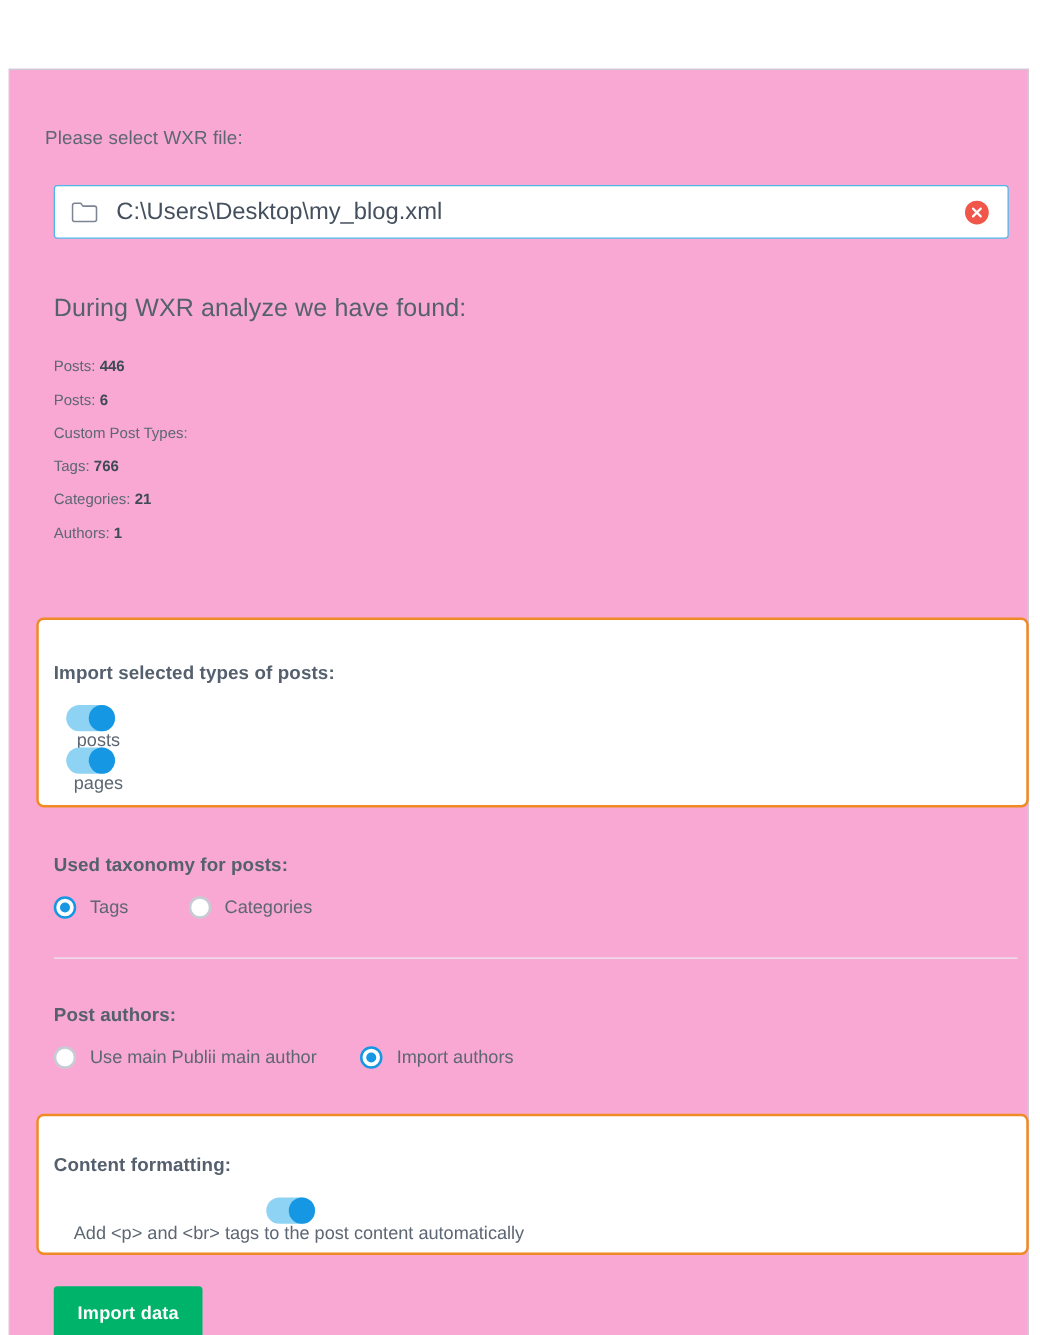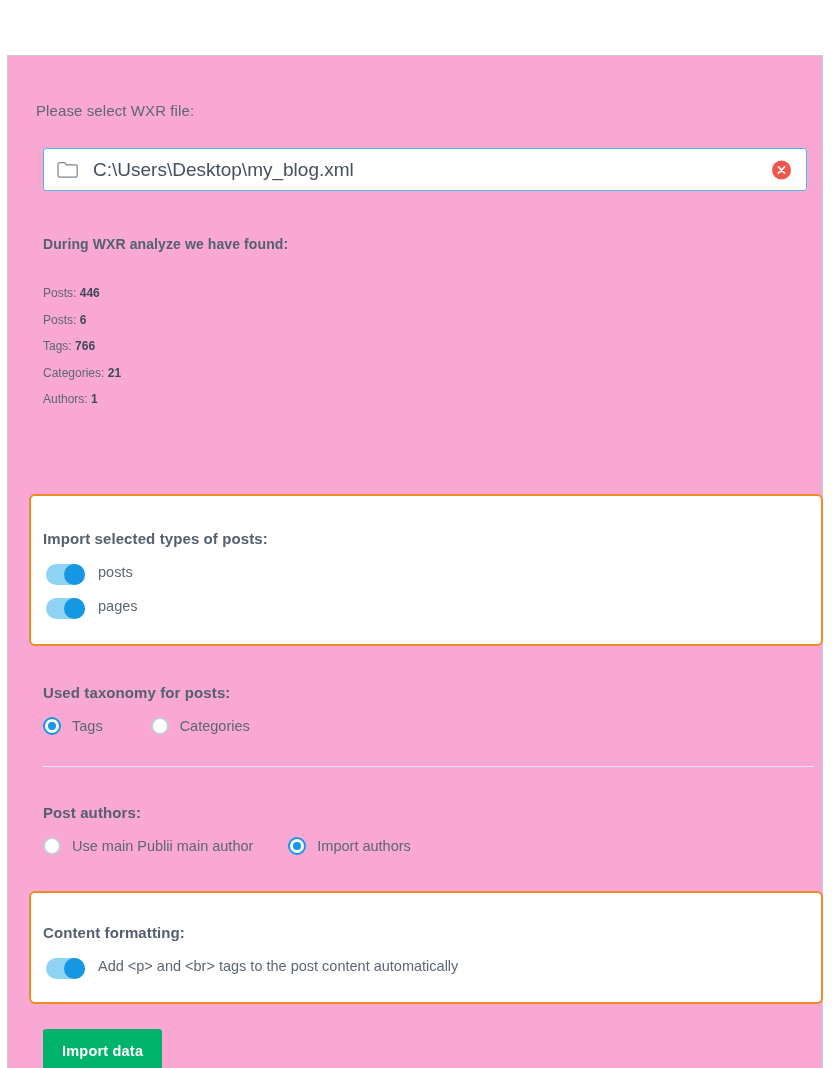--- a/index.html
+++ b/index.html
@@ -89,22 +89,22 @@
     border: none;
     padding: 0;
   }
   .clear-btn svg { display:block; }
 
   
   .stats-heading {
     position: absolute;
     left: 35px;
     top: 180px;
-    font-size: 14px;
-    font-weight: bold;
+    font-size: 20px;
+    font-weight: normal;
     color: #55606e;
     letter-spacing: 0.1px;
   }
   .stats-list {
     position: absolute;
     left: 35px;
     top: 224px;
     width: 400px;
   }
   .stat-row {
@@ -142,23 +142,24 @@
   .section-title {
     font-size: 15px;
     font-weight: bold;
     color: #55606e;
     letter-spacing: 0.1px;
   }
 
   
   .toggle-row {
     display: flex;
-    align-items: flex-start;
+    align-items: center;
     height: 30px;
     margin-top: 4px;
+    flex-direction: column;
   }
   .toggle {
     position: relative;
     width: 39px;
     height: 21px;
     flex: none;
     cursor: pointer;
   }
   .toggle .track {
     position: absolute;
@@ -292,20 +293,24 @@
     <div class="stats-list">
       <div class="stat-row">
         <span>Posts:</span>
         <span class="val">446</span>
       </div>
       <div class="stat-row">
         <span>Posts:</span>
         <span class="val">6</span>
       </div>
       <div class="stat-row">
+        <span>Custom Post Types:</span>
+        <span class="val"></span>
+      </div>
+      <div class="stat-row">
         <span>Tags:</span>
         <span class="val">766</span>
       </div>
       <div class="stat-row">
         <span>Categories:</span>
         <span class="val">21</span>
       </div>
       <div class="stat-row">
         <span>Authors:</span>
         <span class="val">1</span>

